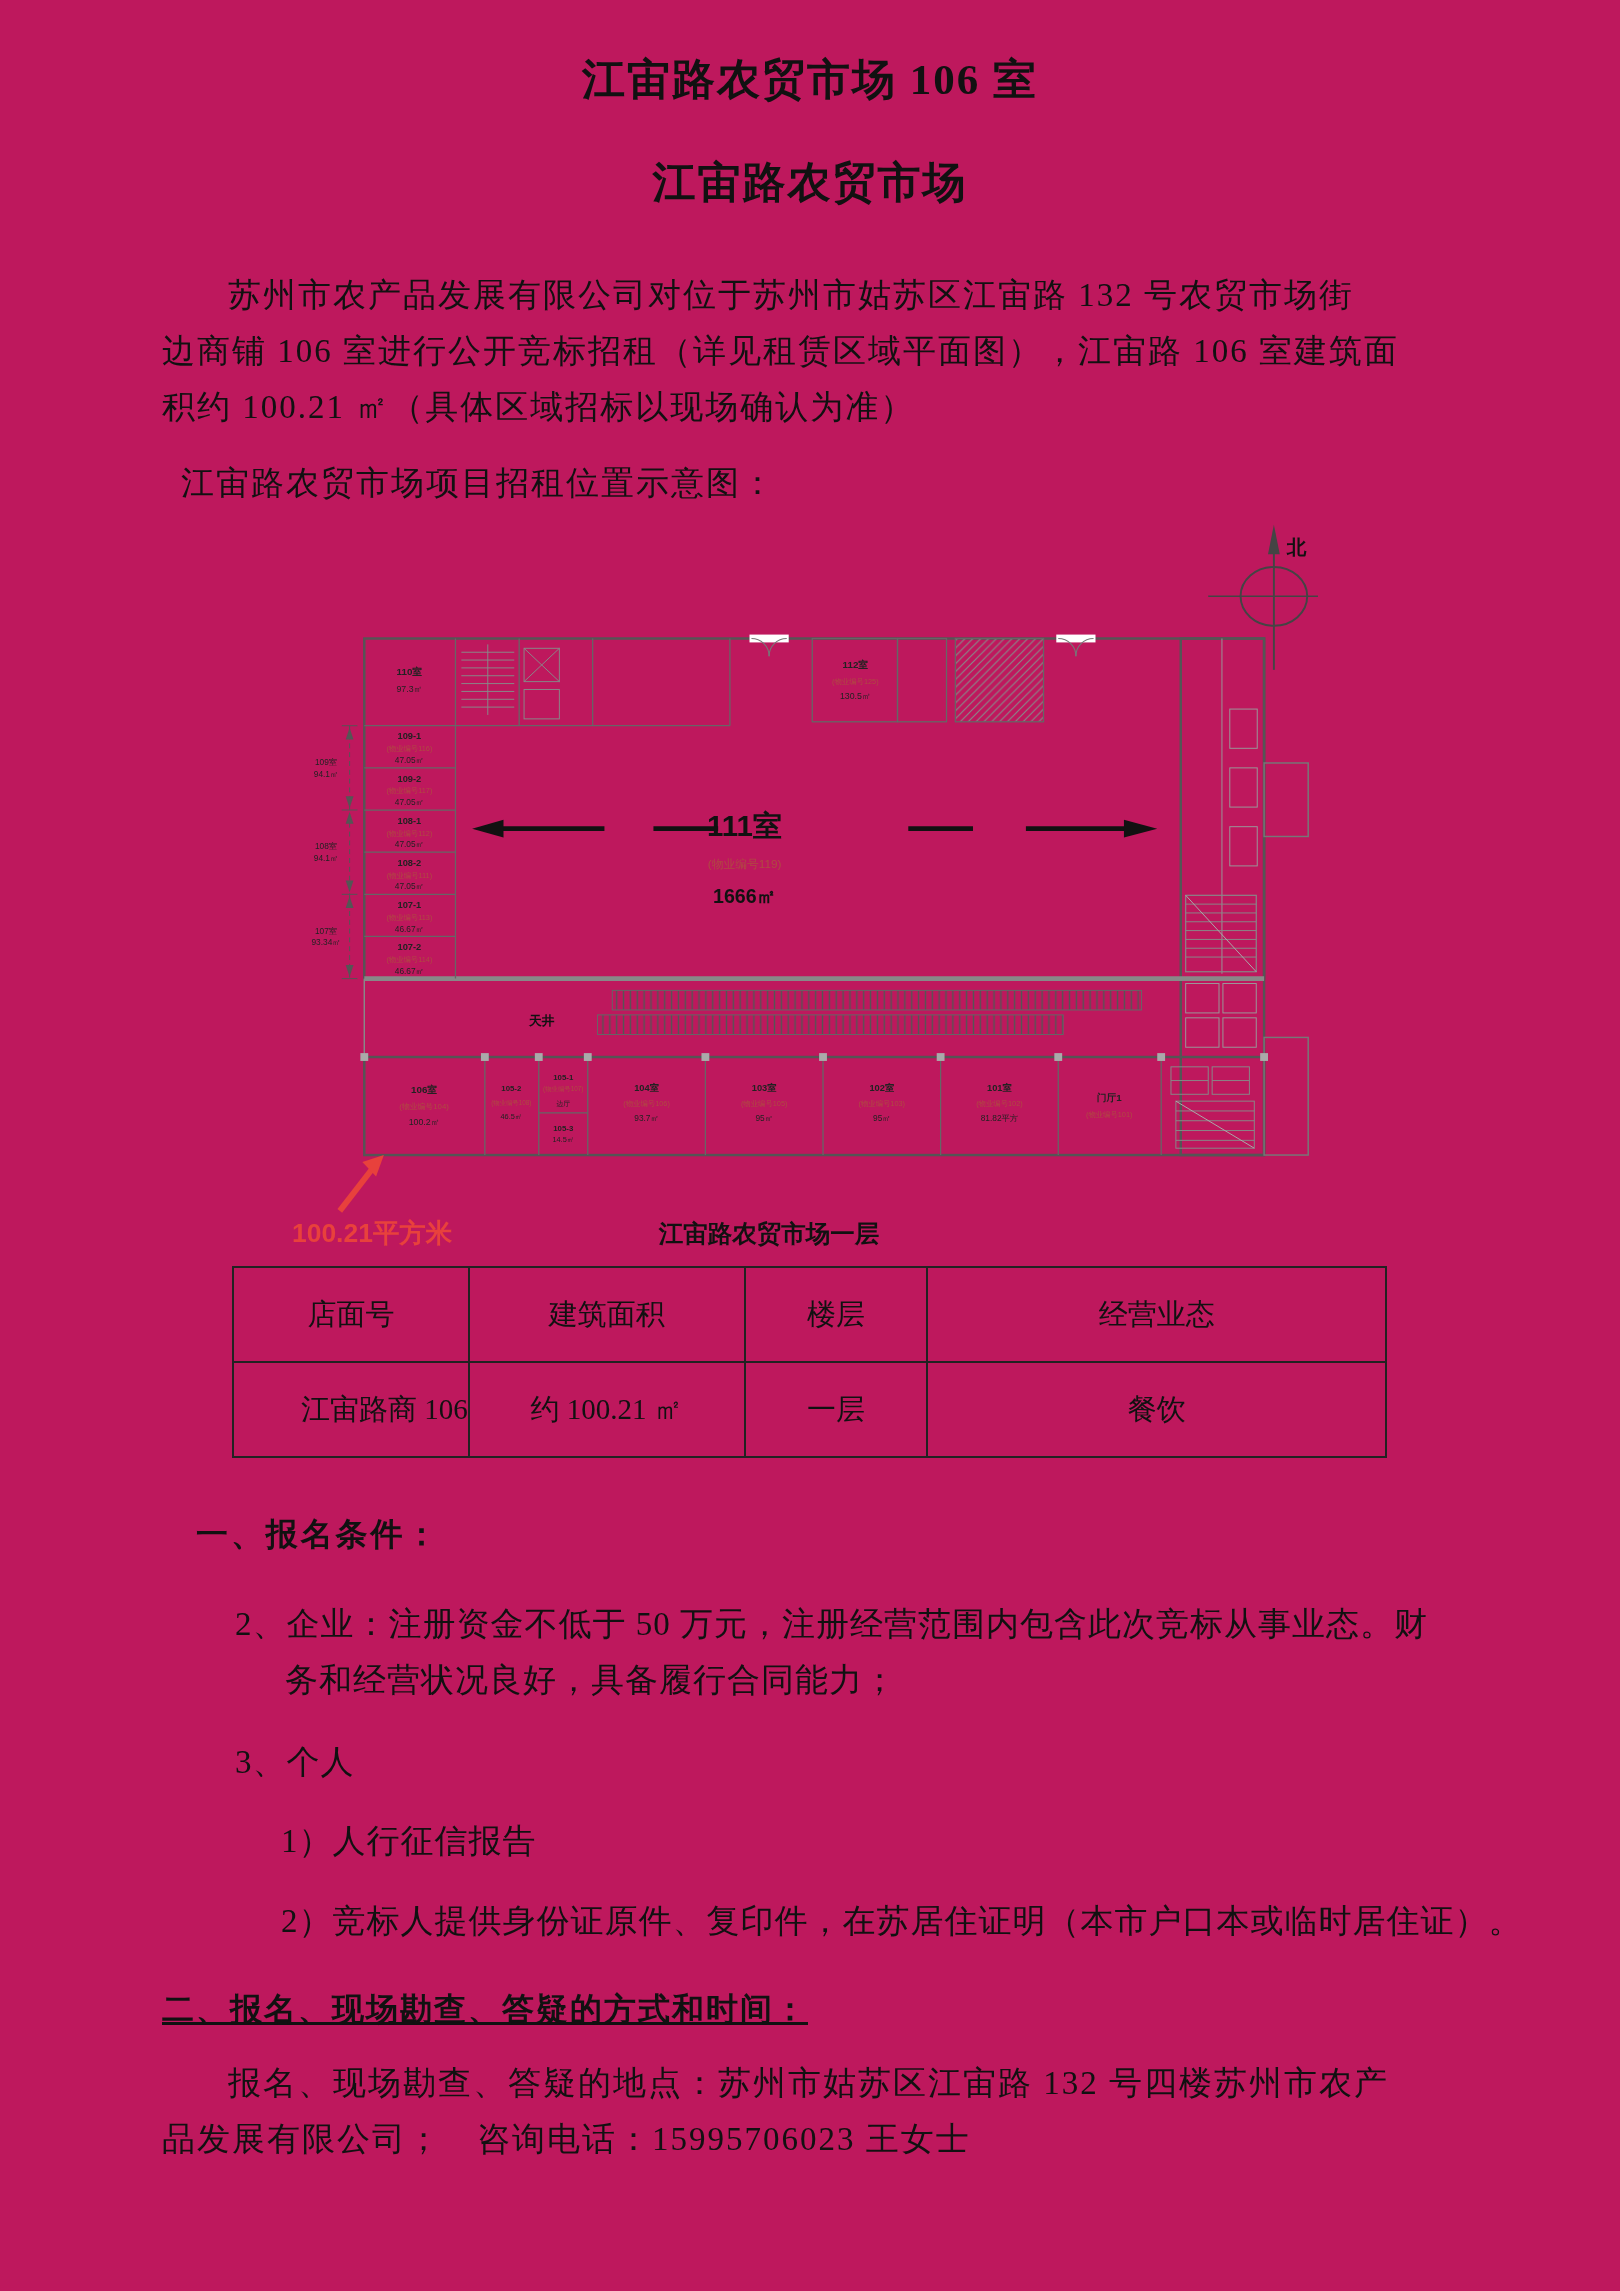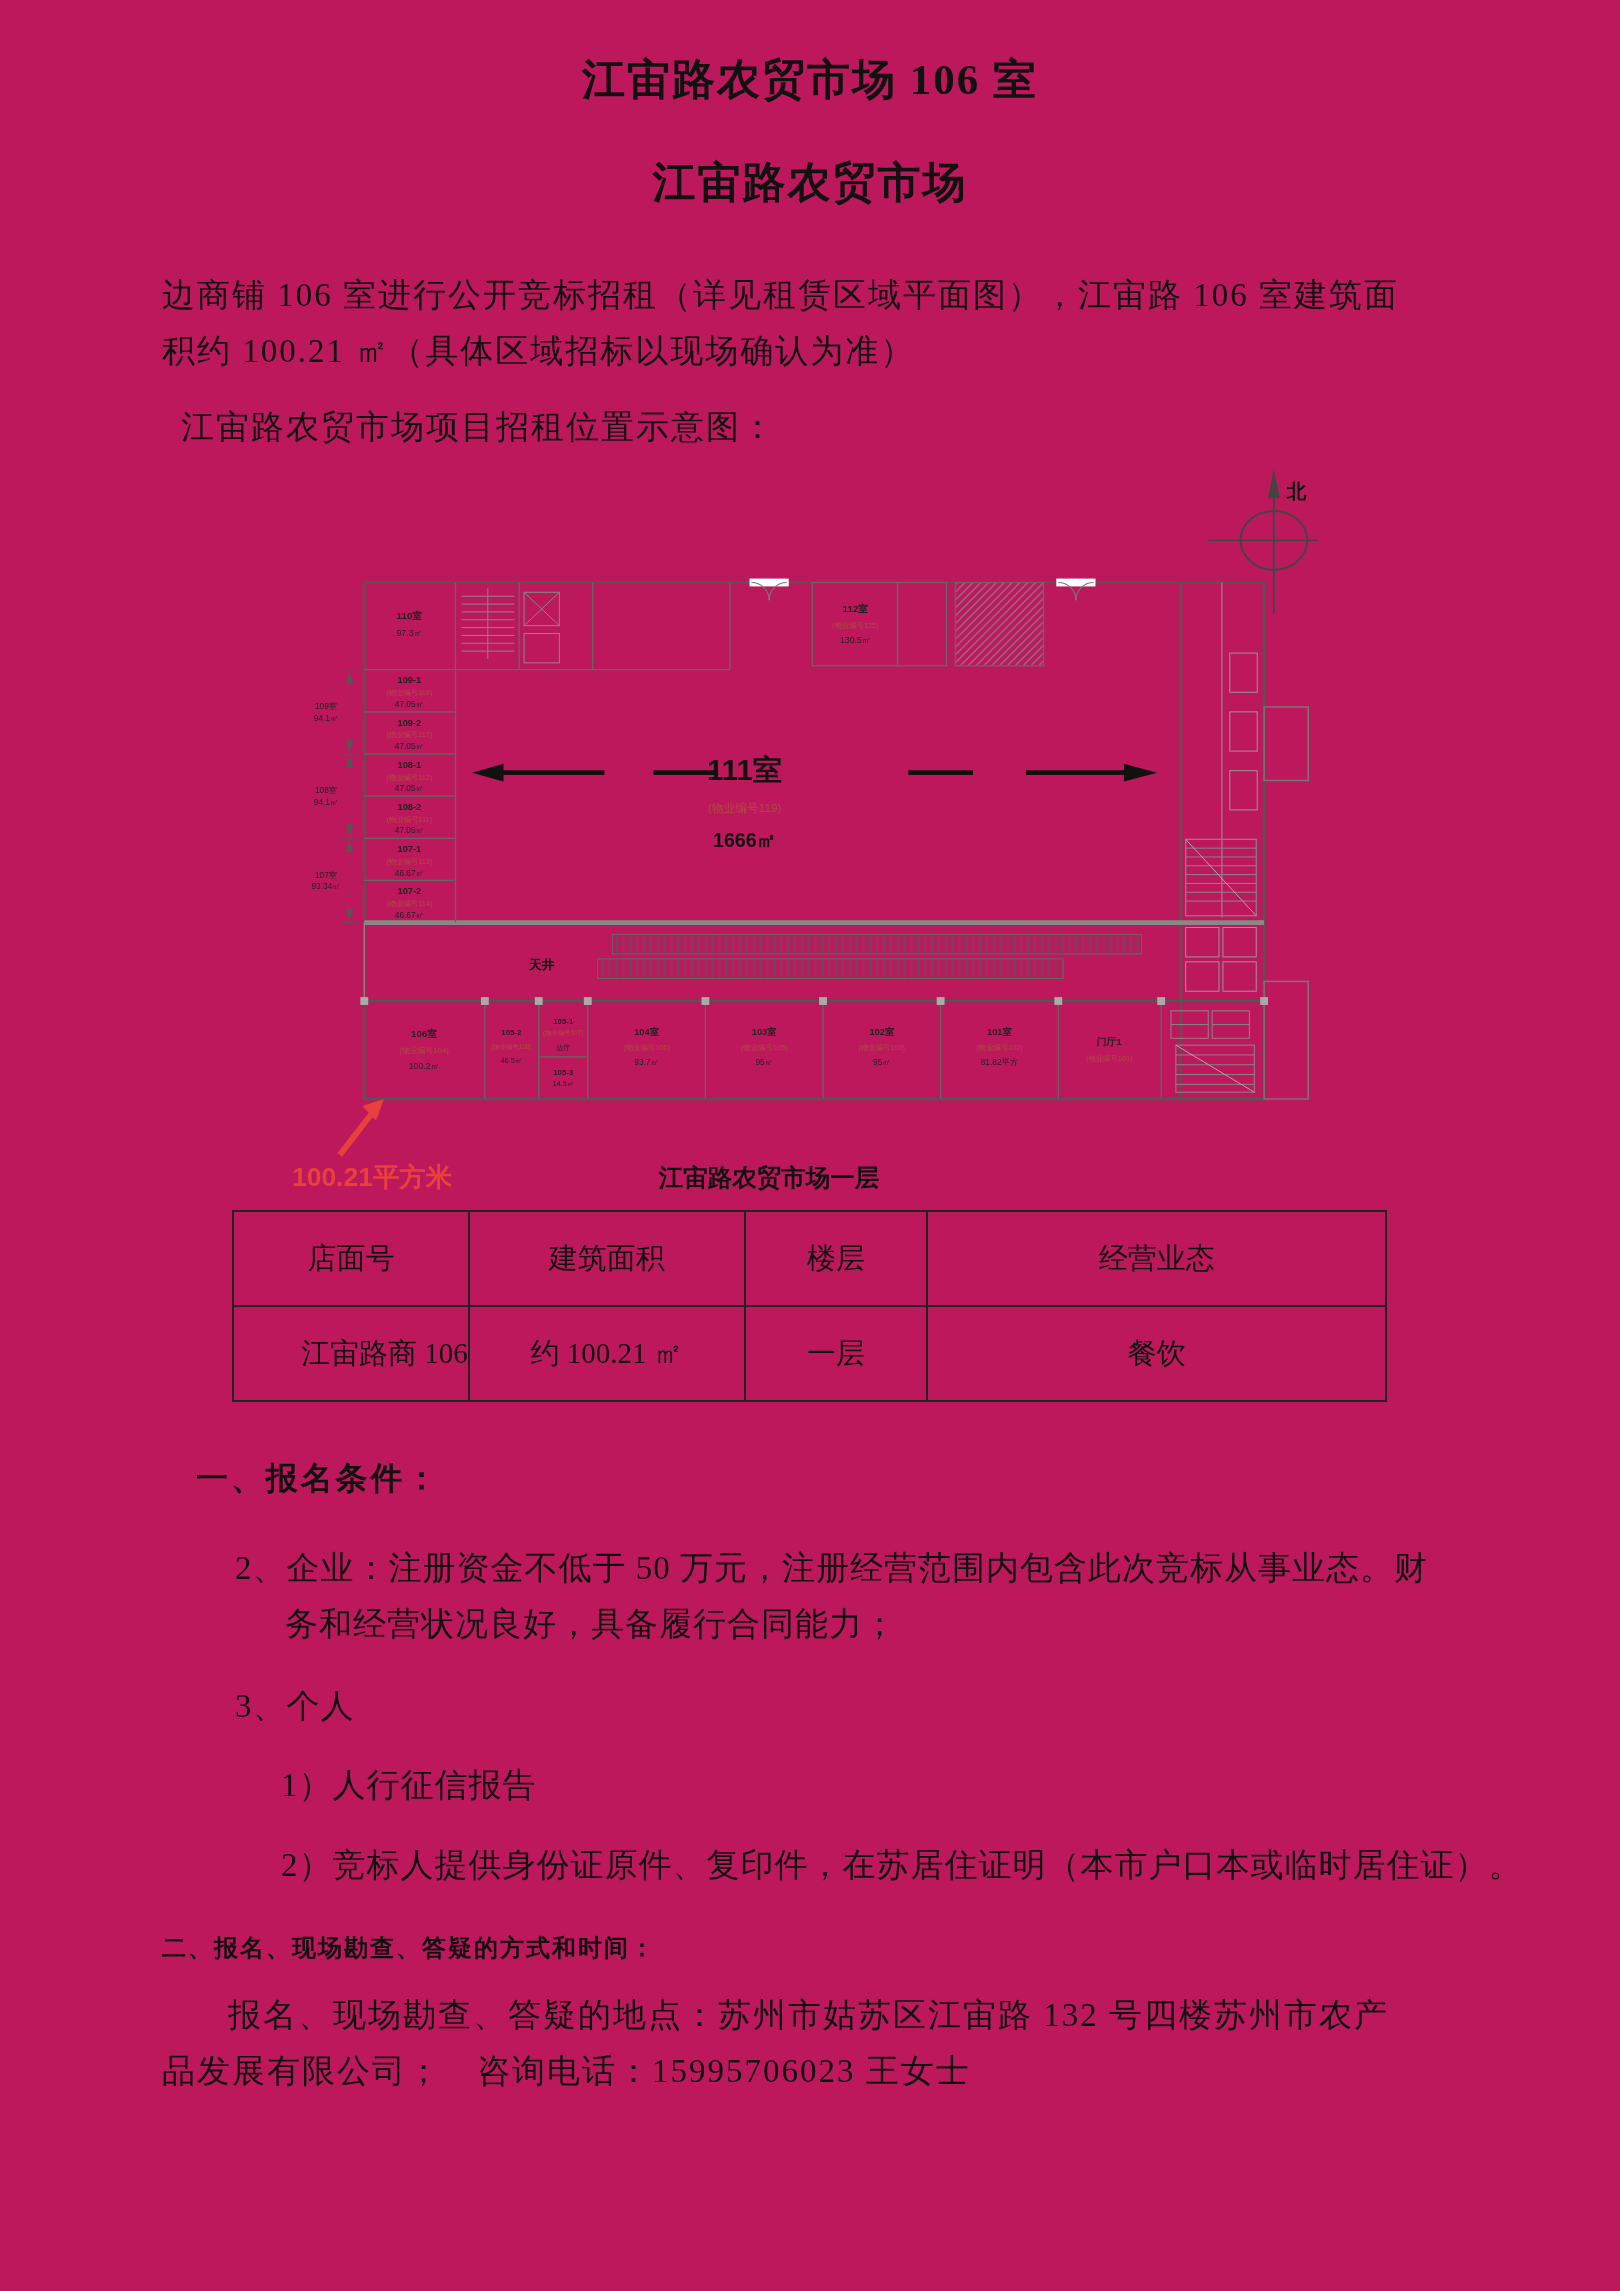--- a/index.html
+++ b/index.html
@@ -34,33 +34,34 @@
   table.info td.left{ text-align:right; padding-left:23.5px;}
   col.c1{width:236px;} col.c2{width:276px;} col.c3{width:183px;} col.c4{width:459px;}
 
   .hei{ font-family:"Liberation Sans", sans-serif; font-weight:bold;}
   .sec1-head{ margin:55px 0 0 196px; font-size:32px; letter-spacing:2.9px;}
   .item{ margin:39px 160px 0 235px; font-size:33px; line-height:56px;
          padding-left:50px; text-indent:-50px; letter-spacing:1px;}
   .item + .item{ margin-top:25.5px;}
   .subitem{ margin:23.5px 39px 0 281px; font-size:33px; line-height:56px;
             letter-spacing:1px;}
-  .sec2-head{ margin:39px 0 8px 162px; font-size:24px; letter-spacing:2px;}
+  .sec2-head{ margin:39px 0 8px 162px; font-size:32px; letter-spacing:2px;text-decoration:underline;}
   .closing{ margin:23.5px 118px 0 162px; font-size:33px; line-height:56px;
             letter-spacing:2px;}
 </style>
 </head>
 <body>
 
 <div class="page">
 
   <div class="title title1">江宙路农贸市场 106 室</div>
   <div class="title title2">江宙路农贸市场</div>
 
   <div class="para">
+    <div class="para-line indent">苏州市农产品发展有限公司对位于苏州市姑苏区江宙路 132 号农贸市场街</div>
     <div class="para-line">边商铺 106 室进行公开竞标招租（详见租赁区域平面图），江宙路 106 室建筑面</div>
     <div class="para-line">积约 100.21 ㎡（具体区域招标以现场确认为准）</div>
   </div>
 
   <div class="plan-intro">江宙路农贸市场项目招租位置示意图：</div>
 
   <div class="plan-wrap">
     <svg width="1137" height="745" viewBox="0 0 1160 760">
       <defs>
         <pattern id="diag" width="8" height="8" patternUnits="userSpaceOnUse">

